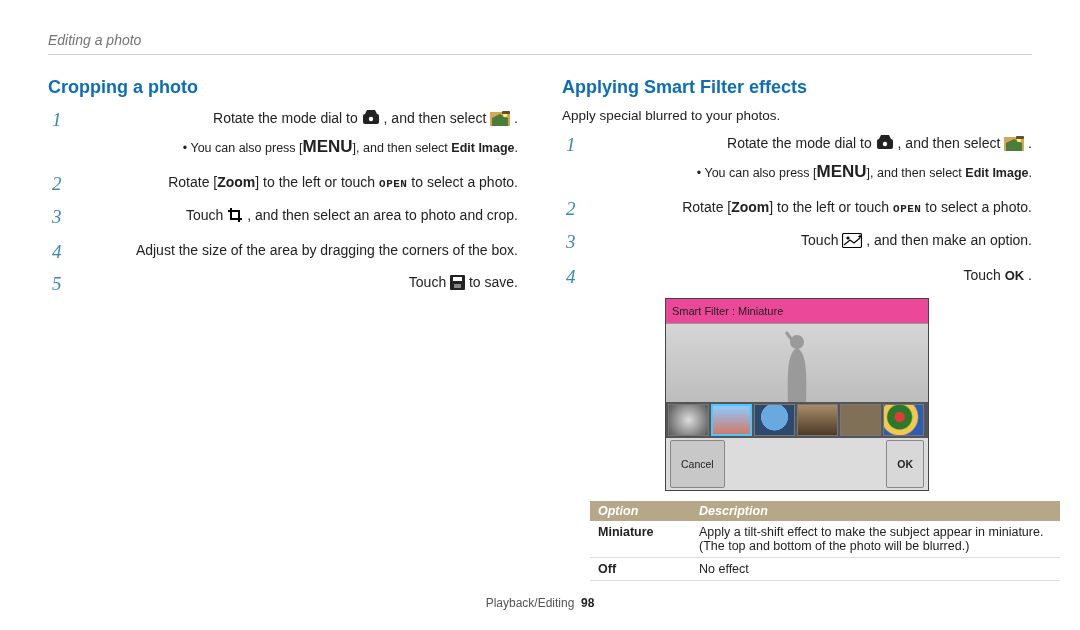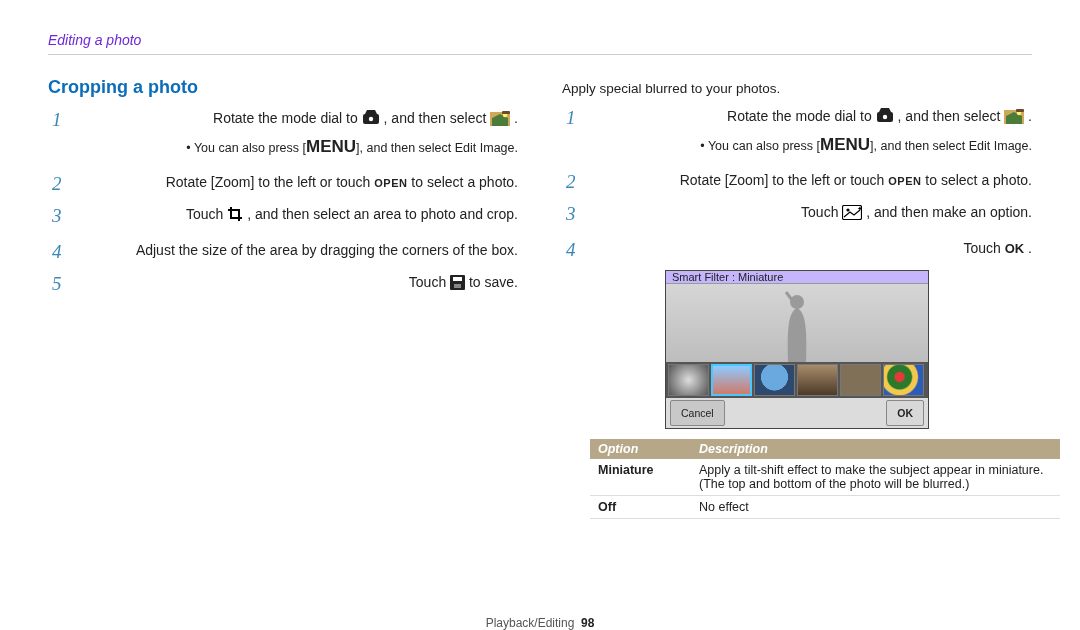--- a/index.html
+++ b/index.html
@@ -15,21 +15,21 @@
     height: 630px;
     background: #fff;
     color: #222;
     position: relative;
   }
   .page {
     padding: 32px 48px 0 48px;
   }
   .breadcrumb {
     font-style: italic;
-    color: #6d28d9;
+    color: #737373;
     font-size: 14px;
     padding-bottom: 6px;
     border-bottom: 1px solid #ccc;
     margin-bottom: 22px;
   }
   .columns {
     display: flex;
     gap: 44px;
   }
   .col {
@@ -71,23 +71,23 @@
     font-size: 19px;
     font-family: Georgia, "Times New Roman", serif;
   }
   .sub-bullet {
     font-size: 12.5px;
     margin-top: 4px;
   }
   .sub-bullet::before {
     content: "• ";
   }
-  b { font-weight: 400; margin-top: 33px; }
+  b { font-weight: 700; margin-top: 33px; }
   .smallcaps {
-    font-family: Liberation Sans, sans-serif;
+    font-family: Liberation Mono, monospace;
     font-size: 11px;
     font-weight: 700;
     letter-spacing: 0.5px;
   }
   .inline-svg {
     display: inline-block;
     vertical-align: -3px;
   }
   .menu-label {
     font-family: Arial, sans-serif;
@@ -95,24 +95,24 @@
     font-weight: 700;
   }
   
   .camera-screen {
     border: 1px solid #444;
     width: 262px;
     background: #666;
     margin: 6px auto 10px auto;
   }
   .camera-title-bar {
-    background: #c4b5fd;
+    background: #ec4899;
     color: #222;
     font-size: 11px;
-    padding: 0 6px;
+    padding: 6px 6px;
     border-bottom: 1px solid #999;
   }
   .camera-preview {
     height: 78px;
     position: relative;
     background: linear-gradient(#d6d6d6,#bdbdbd);
   }
   .camera-preview .silhouette {
     position: absolute;
     left: 50%; transform: translateX(-50%);
@@ -135,21 +135,21 @@
     display: flex;
     justify-content: space-between;
     background: #dcdcdc;
     padding: 2px 4px;
   }
   .cam-btn {
     font-size: 10.5px;
     background: #c8c8c8;
     border: 1px solid #888;
     border-radius: 2px;
-    padding: 5px 10px;
+    padding: 16px 10px;
     line-height: 14px;
   }
   .cam-btn.ok { background:#d8d8d8; font-weight:700; }
   
   table.options {
     border-collapse: collapse;
     width: 100%;
     font-size: 12.5px;
     margin-left: 28px;
   }
@@ -162,21 +162,21 @@
     padding: 3px 8px;
   }
   table.options td {
     padding: 4px 8px;
     border-bottom: 1px solid #ddd;
     vertical-align: top;
   }
   table.options td.opt-name { font-weight: 700; width: 85px; }
   .footer {
     position: absolute;
-    bottom: 0;
+    bottom: 20px;
     left: 0; right: 0;
     text-align: center;
     font-size: 12px;
     color: #555;
   }
   .footer .pg { font-weight: 700; color:#222; }
 </style>
 </head>
 <body>
 
@@ -238,20 +238,21 @@
                 <rect x="3" y="2" width="9" height="4" fill="#fff"></rect>
                 <rect x="4" y="9" width="7" height="4" fill="#888"></rect>
               </svg>
           </span>
           <span> to save.</span>
         </li>
       </ol>
     </div>
 
     <div class="col">
+      <h2 class="section-title">Applying Smart Filter effects</h2>
       <div class="intro-text">Apply special blurred to your photos.</div>
 
       <ol class="steps">
         <li>
           <span>Rotate the mode dial to </span>
           <span class="inline-svg">
             <svg width="18" height="16">
                 <rect x="1" y="4" width="16" height="10" rx="2" fill="#222"></rect>
                 <polygon points="5,0 13,0 15,4 3,4" fill="#222"></polygon>
                 <circle cx="9" cy="9" r="2.2" fill="#fff"></circle>

